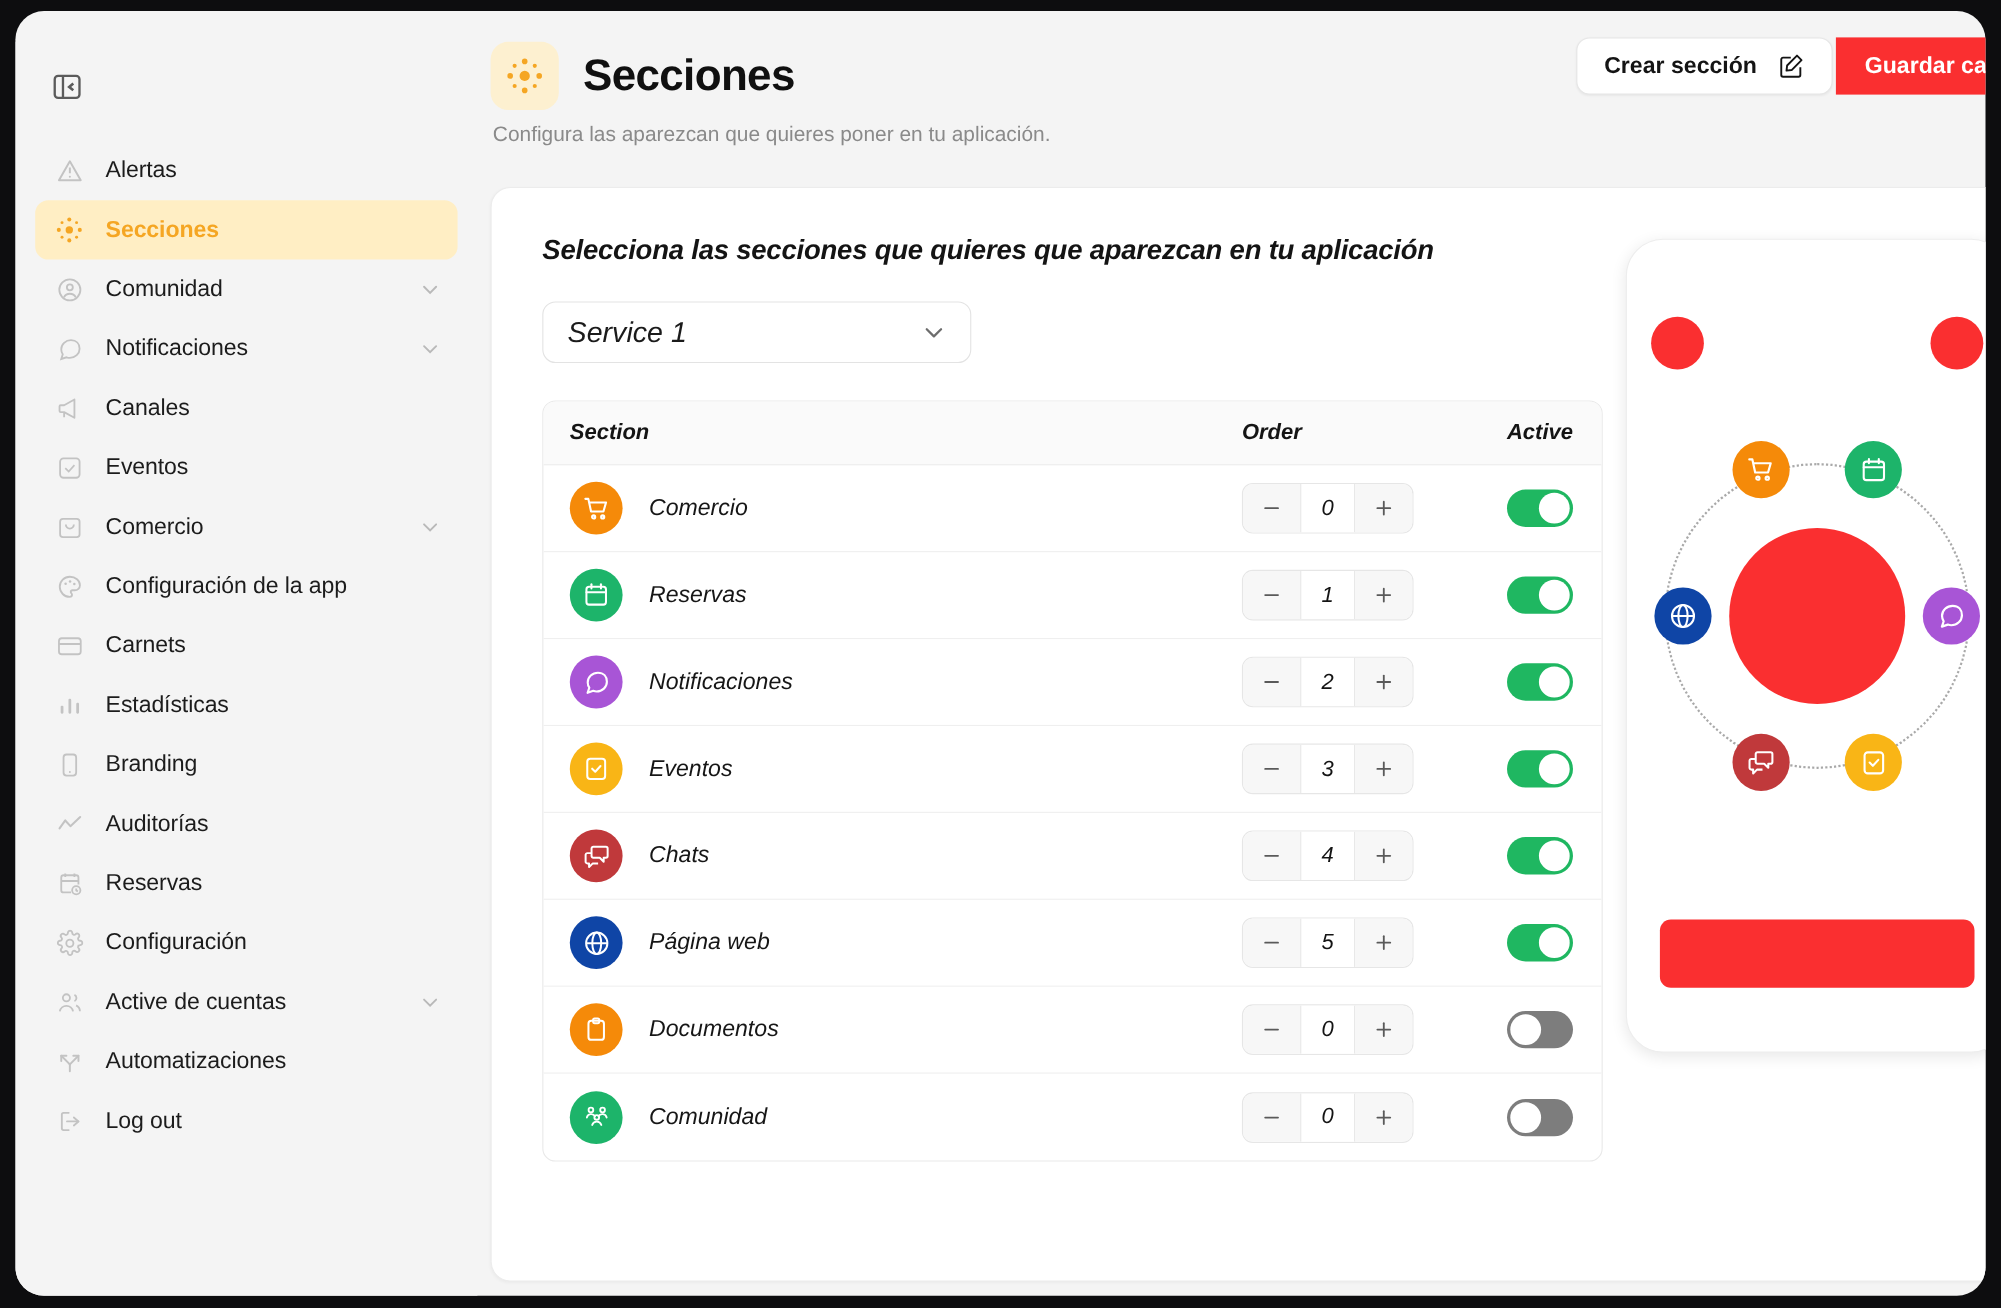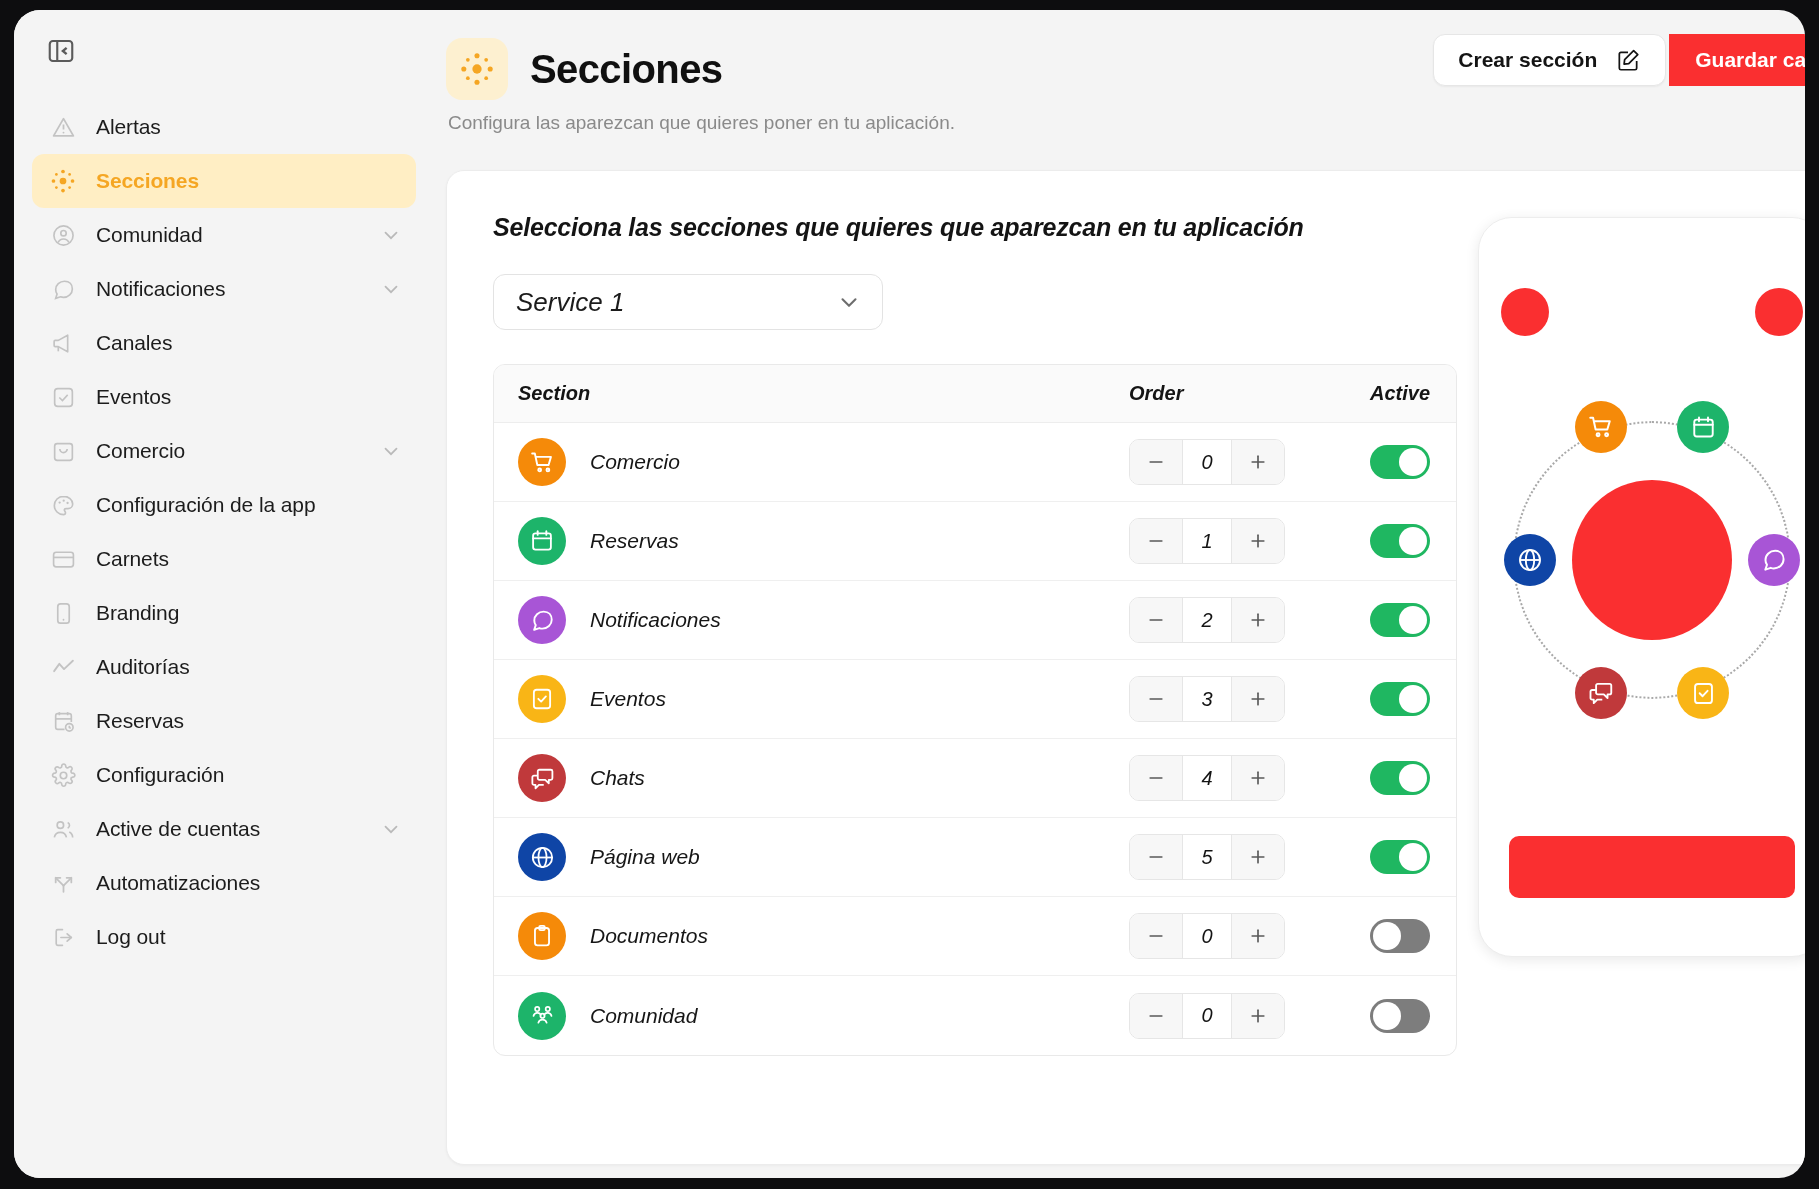--- a/index.html
+++ b/index.html
@@ -19,20 +19,21 @@
     display: flex;
   }
 
   
   .sidebar {
     width: 420px;
     flex: 0 0 420px;
     background: #f4f4f4;
     padding: 0 0 0 0;
     position: relative;
+    margin-top: 28px;
   }
   .collapse-btn {
     margin: 22px 0 0 28px;
     width: 38px; height: 38px;
     display: flex; align-items: center; justify-content: center;
     border-radius: 6px;
     cursor: pointer;
   }
   .nav { margin-top: 30px; padding: 0 18px; }
   .nav-item {
@@ -368,20 +369,30 @@
       <div class="nav-item">
         <span class="ico">
           <svg width="25" height="25" viewBox="0 0 24 24" fill="none" stroke="currentColor" stroke-width="1.6">
               <rect x="2.5" y="5" width="19" height="14" rx="2.5"></rect>
               <line x1="2.5" y1="10" x2="21.5" y2="10"></line>
             </svg>
         </span>
         <span class="lbl">Carnets</span>
       </div>
 
+      <div class="nav-item">
+        <span class="ico">
+          <svg width="25" height="25" viewBox="0 0 24 24" fill="currentColor">
+              <rect x="4" y="12" width="2.4" height="7" rx="1"></rect>
+              <rect x="10.8" y="6" width="2.4" height="13" rx="1"></rect>
+              <rect x="17.6" y="9.5" width="2.4" height="9.5" rx="1"></rect>
+            </svg>
+        </span>
+        <span class="lbl">Estadísticas</span>
+      </div>
 
       <div class="nav-item">
         <span class="ico">
           <svg width="25" height="25" viewBox="0 0 24 24" fill="none" stroke="currentColor" stroke-width="1.6">
               <rect x="6.5" y="2.8" width="11" height="18.4" rx="2.6"></rect>
               <circle cx="12" cy="18" r="0.85" fill="currentColor" stroke="none"></circle>
             </svg>
         </span>
         <span class="lbl">Branding</span>
       </div>

